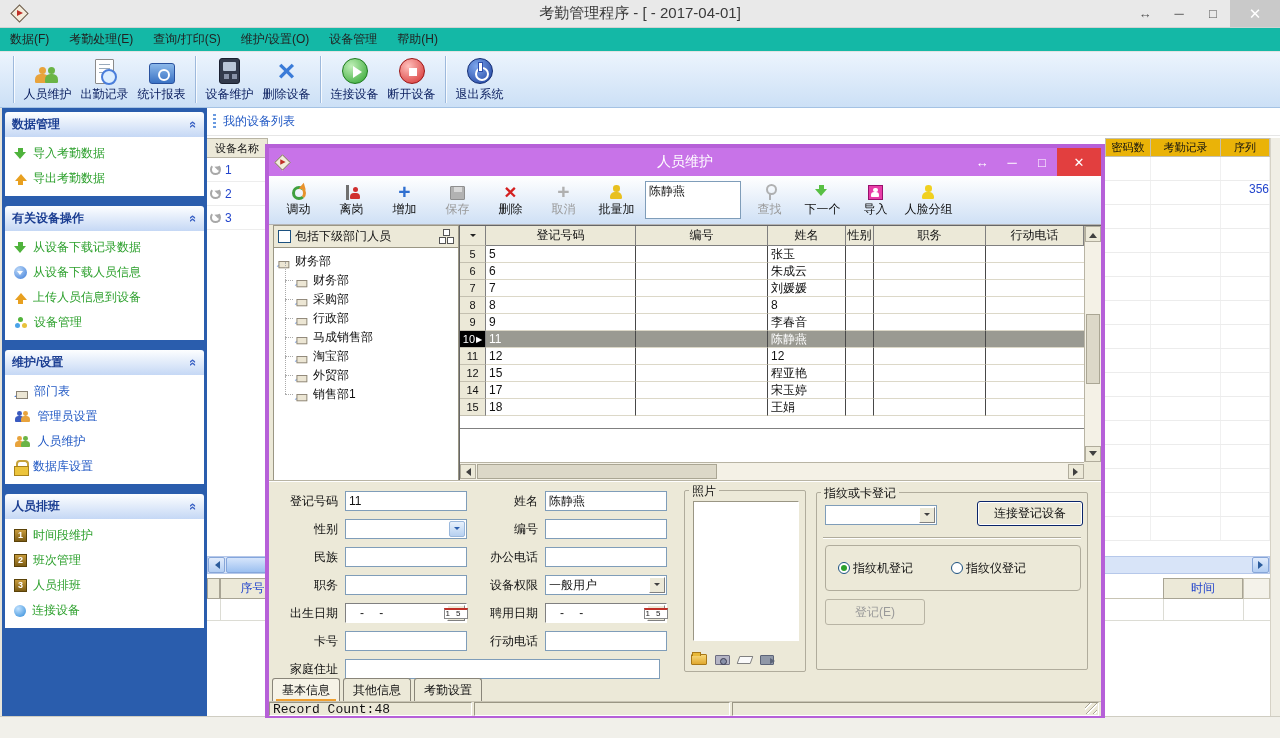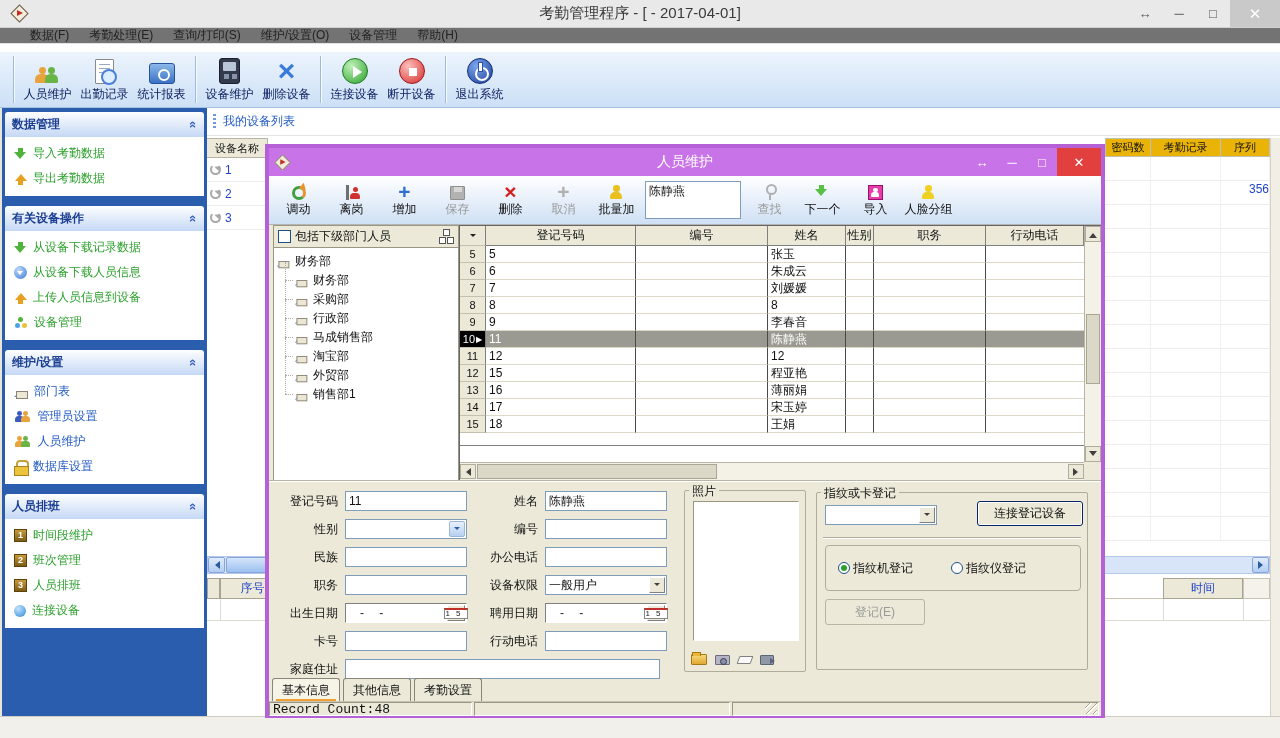--- a/index.html
+++ b/index.html
@@ -11,21 +11,21 @@
 .titlebar{position:absolute;left:0;top:0;right:0;height:28px;background:#e9e9e9;border-bottom:1px solid #d2d2d2;display:flex;align-items:center}
 .titlebar .apico{margin-left:10px}
 .wtitle{position:absolute;left:0;right:0;text-align:center;font-size:15px;color:#3a3a3a}
 .wbtns{margin-left:auto;display:flex;align-items:center;height:100%}
 .wbtn{width:34px;height:100%;display:flex;align-items:center;justify-content:center;color:#555;font-size:13px}
 .wbtn.xmain{width:50px;background:#c9c9c9;color:#fff;font-size:15px}
 .apico{position:relative;width:19px;height:19px;display:inline-block;flex:none}
 .apico::before{content:"";position:absolute;inset:3px;background:#f3ecdc;border:1px solid #6a5a4a;transform:rotate(45deg)}
 .apico::after{content:"";position:absolute;left:7px;top:6px;border:3px solid transparent;border-left:6px solid #c03028}
 
-.menubar{position:absolute;left:0;top:28px;right:0;height:16px;background:#737373;border-bottom:1px solid #e3e3e3;display:flex;align-items:center;padding-left:20px}
+.menubar{position:absolute;left:0;top:28px;right:0;height:24px;background:#14b8a6;border-bottom:1px solid #e3e3e3;display:flex;align-items:center;padding-left:0}
 .mitem{padding:3px 10px;color:#222}
 
 .toolbar{position:absolute;left:0;top:52px;right:0;height:56px;background:linear-gradient(#ecf4fd,#cce0f6);border-bottom:1px solid #a4c2e4;display:flex;align-items:stretch;padding-left:8px}
 .tsep{width:1px;background:#9db9dc;box-shadow:1px 0 0 rgba(255,255,255,.8);margin:4px 5px}
 .tbtn{width:57px;display:flex;flex-direction:column;align-items:center;justify-content:center;gap:2px;color:#0c2060}
 .tico{height:27px;display:flex;align-items:flex-end;justify-content:center}
 
 
 .person{--pc:#e8a33c;position:relative;display:inline-block;width:1em;height:1em;flex:none}
 .person::before{content:"";position:absolute;left:.28em;top:0;width:.44em;height:.44em;border-radius:50%;background:var(--pc)}
@@ -763,29 +763,20 @@
           <div class="grow">
               <span class="rh">12</span>
               <span class="gc c-id">15</span>
               <span class="gc c-no"></span>
               <span class="gc c-name">程亚艳</span>
               <span class="gc c-sex"></span>
               <span class="gc c-duty"></span>
               <span class="gc c-ph"></span>
             </div>
           <div class="grow">
-              <span class="rh">13</span>
-              <span class="gc c-id">16</span>
-              <span class="gc c-no"></span>
-              <span class="gc c-name">薄丽娟</span>
-              <span class="gc c-sex"></span>
-              <span class="gc c-duty"></span>
-              <span class="gc c-ph"></span>
-            </div>
-          <div class="grow">
               <span class="rh">14</span>
               <span class="gc c-id">17</span>
               <span class="gc c-no"></span>
               <span class="gc c-name">宋玉婷</span>
               <span class="gc c-sex"></span>
               <span class="gc c-duty"></span>
               <span class="gc c-ph"></span>
             </div>
           <div class="grow">
               <span class="rh">15</span>

